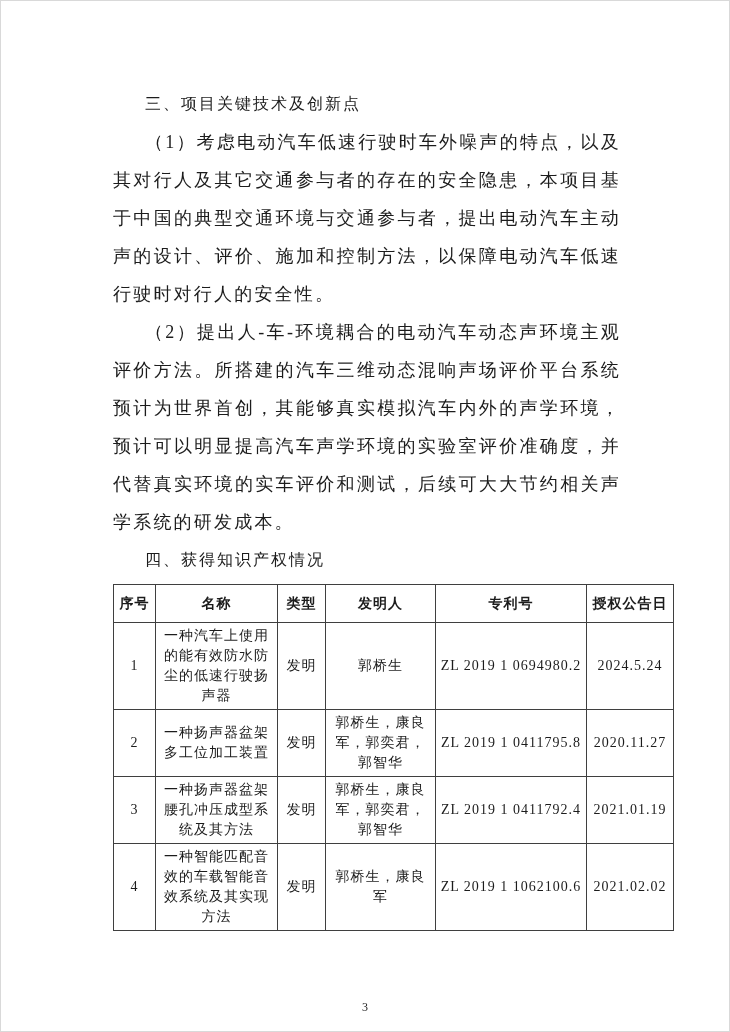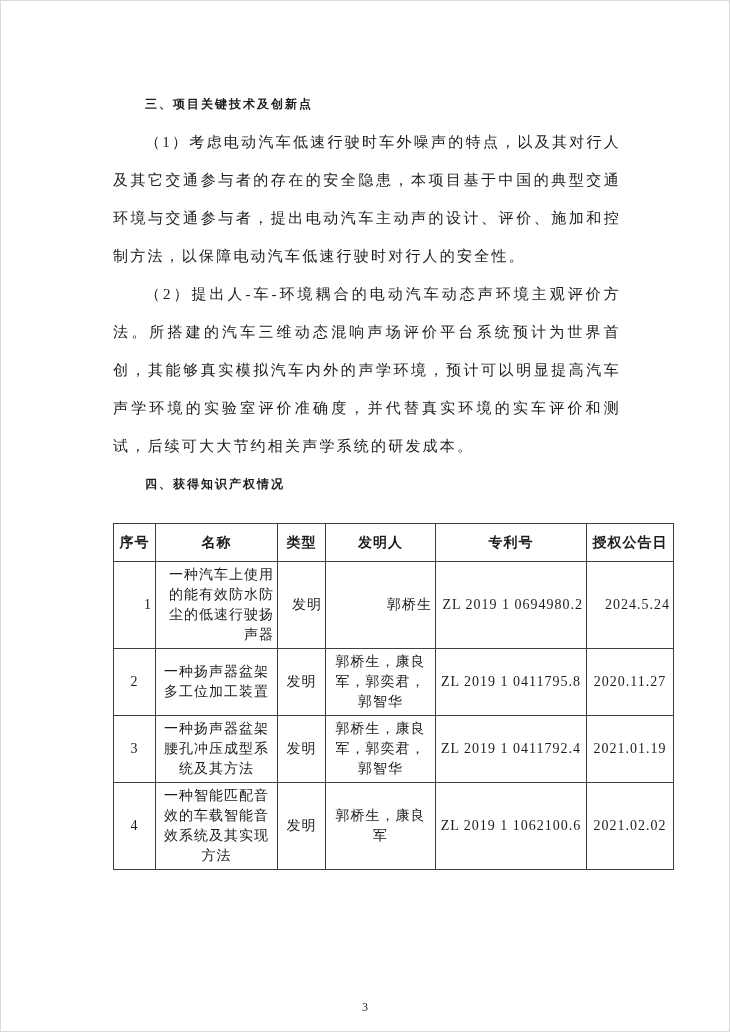--- a/index.html
+++ b/index.html
@@ -14,65 +14,65 @@
     color: #1c1c1c;
     overflow: hidden;
   }
   .content {
     position: absolute;
     left: 112px;
     top: 84px;
     width: 560px;
   }
   .sec-heading {
-    font-size: 12px;
-    font-weight: bold;
+    font-size: 16px;
+    font-weight: normal;
     line-height: 38px;
     margin: 0;
     padding-left: 32px;
     letter-spacing: 2px;
     width: 508px;
     box-sizing: border-box;
   }
   .para {
-    font-size: 15px;
+    font-size: 18px;
     line-height: 38px;
     margin: 0;
     width: 508px;
     text-align: justify;
     text-justify: inter-character;
     text-indent: 32px;
     letter-spacing: 2.2px;
   }
   .heading-4 { margin-top: 0; }
   table.patents {
     border-collapse: collapse;
     table-layout: fixed;
     width: 560px;
-    margin-top: 20px;
+    margin-top: 5px;
   }
   table.patents th, table.patents td {
     border: 1px solid #3f3f3f;
     text-align: center;
     vertical-align: middle;
     font-size: 14px;
     line-height: 20px;
     letter-spacing: 1px;
     padding: 3px 3px;
     box-sizing: border-box;
     word-break: break-all;
   }
   table.patents th { font-weight: bold; height: 38px; }
   .col-seq   { width: 42px; }
   .col-name  { width: 122px; }
   .col-type  { width: 48px; }
   .col-inv   { width: 110px; }
   .col-pat   { width: 151px; }
   .col-date  { width: 87px; }
-  tr.r1 td { height: 80px; text-align: right; }
+  tr.r1 td { height: 80px; }
   tr.r2 td { height: 58px; }
   tr.r3 td { height: 62px; }
   tr.r4 td { height: 73px; }
   td.pat-no, td.grant-date { white-space: nowrap; letter-spacing: 0.5px; font-family: Liberation Serif, serif; }
   .page-number {
     position: absolute;
     left: 0;
     right: 0;
     bottom: 16px;
     text-align: center;

